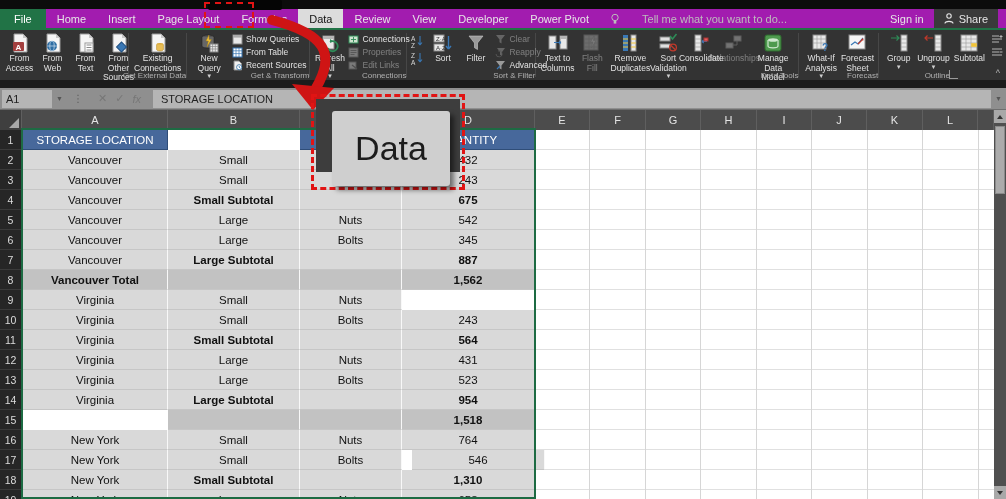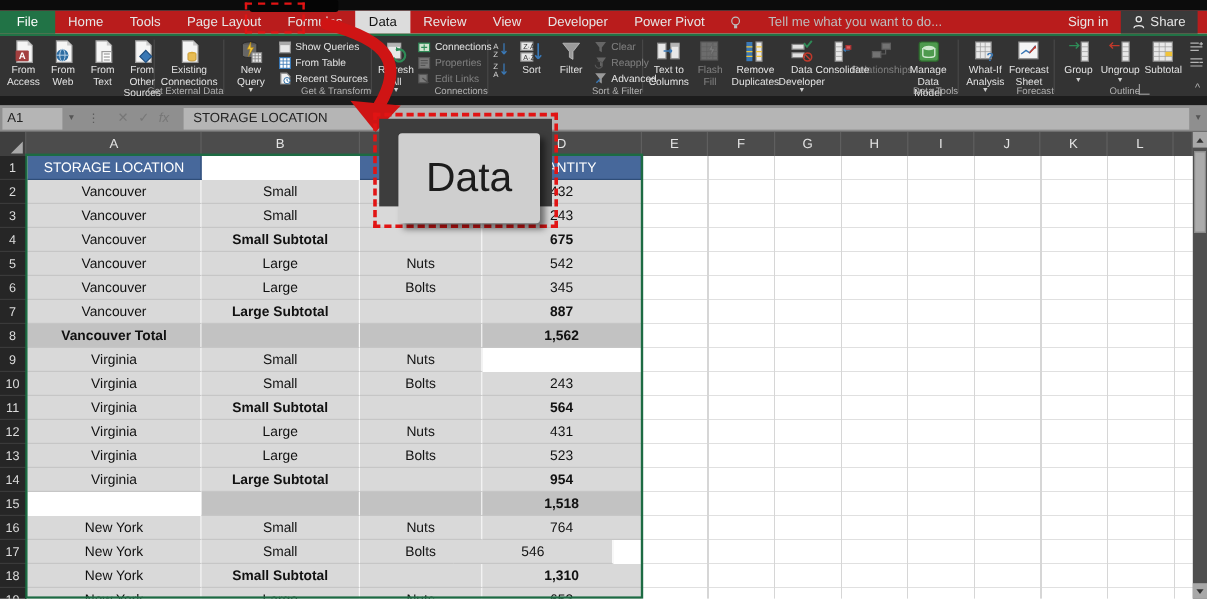--- a/index.html
+++ b/index.html
@@ -1,21 +1,21 @@
 <!DOCTYPE html>
 <html><head>
 <meta charset="utf-8">
 <style>
   * { box-sizing: border-box; margin: 0; padding: 0; }
   html,body { width:1006px; height:499px; overflow:hidden; }
   body { font-family:"Liberation Sans",sans-serif; background:#fff; position:relative; }
 
   
   #topstrip { position:absolute; left:0; top:0; width:1006px; height:9px; background:#0c0c0c; }
-  #tabrow { position:absolute; left:0; top:9px; width:1006px; height:19px; background:#b91c1c;
+  #tabrow { position:absolute; left:0; top:9px; width:1006px; height:19px; background:#a21caf;
             display:flex; align-items:stretch; }
   .rtab { display:flex; align-items:center; padding:0 11px; font-size:11px; color:#e6e6e6; cursor:pointer; }
   .rtab.file { background:#217346; color:#fff; padding:0 14px; }
   .rtab.active { background:#dcdcdc; color:#111; }
   #tellme { display:flex; align-items:center; gap:22px; font-size:11px; color:#bdbdbd; margin-left:10px; flex:1; }
   #acct { display:flex; align-items:center; gap:10px; padding-right:8px; font-size:11px; color:#e6e6e6; }
   #share-btn { display:flex; align-items:center; gap:5px; background:#3a3a3a; padding:2px 10px; height:19px; }
   #greenline { position:absolute; left:0; top:28px; width:1006px; height:2px; background:#217346; }
 
   
@@ -96,21 +96,21 @@
   .ic { flex:0 0 auto; }
 </style>
 </head>
 <body>
 
 <div id="topstrip"></div>
 
 <div id="tabrow">
   <div class="rtab file">File</div>
   <div class="rtab">Home</div>
-  <div class="rtab">Tools</div>
+  <div class="rtab">Insert</div>
   <div class="rtab">Page Layout</div>
   <div class="rtab">Formulas</div>
   <div class="rtab active">Data</div>
   <div class="rtab">Review</div>
   <div class="rtab">View</div>
   <div class="rtab">Developer</div>
   <div class="rtab">Power Pivot</div>
   <div id="tellme">
     <svg class="ic" width="10" height="12" viewBox="0 0 10 12">
       <circle cx="5" cy="4.5" r="3.2" fill="none" stroke="#bdbdbd" stroke-width="1"></circle>
@@ -353,21 +353,21 @@
       <span>Remove Duplicates</span>
     </div>
     <div class="bigbtn">
       <svg class="ic" width="20" height="20" viewBox="0 0 20 20">
           <rect x="2" y="4" width="10" height="4" fill="#e0e0e0" stroke="#8a8a8a"></rect>
           <rect x="2" y="11" width="10" height="4" fill="#e0e0e0" stroke="#8a8a8a"></rect>
           <path d="M12 3 l2.5 3 4 -5" fill="none" stroke="#2e8b57" stroke-width="1.6"></path>
           <circle cx="15" cy="14.5" r="3.4" fill="none" stroke="#c0392b" stroke-width="1.3"></circle>
           <path d="M12.7 12.2 l4.6 4.6" stroke="#c0392b" stroke-width="1.3"></path>
         </svg>
-      <span>Data Developer</span>
+      <span>Sort Validation</span>
         <span class="caret">▼</span>
     </div>
     <div class="bigbtn">
       <svg class="ic" width="20" height="20" viewBox="0 0 20 20">
           <rect x="4" y="2" width="6" height="16" fill="#e8e8e8" stroke="#8a8a8a"></rect>
           <path d="M4 6 h6 M4 10 h6 M4 14 h6" stroke="#999" stroke-width=".6"></path>
           <path d="M11 8.5 h5 m0 0 l-1.8 -1.5 m1.8 1.5 l-1.8 1.5" stroke="#3a78b5" stroke-width="1.1" fill="none" transform="rotate(180 13.5 8.5)"></path>
           <rect x="13" y="5" width="4" height="3" fill="#e05c5c" stroke="#a33"></rect>
         </svg>
       <span>Consolidate</span>
@@ -601,21 +601,21 @@
       <div class="cell c0" style="left: 23px; width: 145px;">New York</div>
       <div class="cell c1" style="left: 168px; width: 132px;">Small</div>
       <div class="cell c2" style="left: 300px; width: 102px;">Nuts</div>
       <div class="cell c3" style="left: 402px; width: 133px;">764</div>
     </div>
     <div class="grow r-data" style="top: 450px;">
       <div class="gut">17</div>
       <div class="cell c0" style="left: 23px; width: 145px;">New York</div>
       <div class="cell c1" style="left: 168px; width: 132px;">Small</div>
       <div class="cell c2" style="left: 300px; width: 102px;">Bolts</div>
-      <div class="cell c3" style="left: 378px; width: 133px;">546</div>
+      <div class="cell c3" style="left: 412px; width: 133px;">546</div>
     </div>
     <div class="grow r-subtotal" style="top: 470px;">
       <div class="gut">18</div>
       <div class="cell c0" style="left: 23px; width: 145px;">New York</div>
       <div class="cell c1" style="left: 168px; width: 132px;">Small Subtotal</div>
       <div class="cell c2" style="left: 300px; width: 102px;"></div>
       <div class="cell c3" style="left: 402px; width: 133px;">1,310</div>
     </div>
     <div class="grow r-data" style="top: 490px;">
       <div class="gut">19</div>

